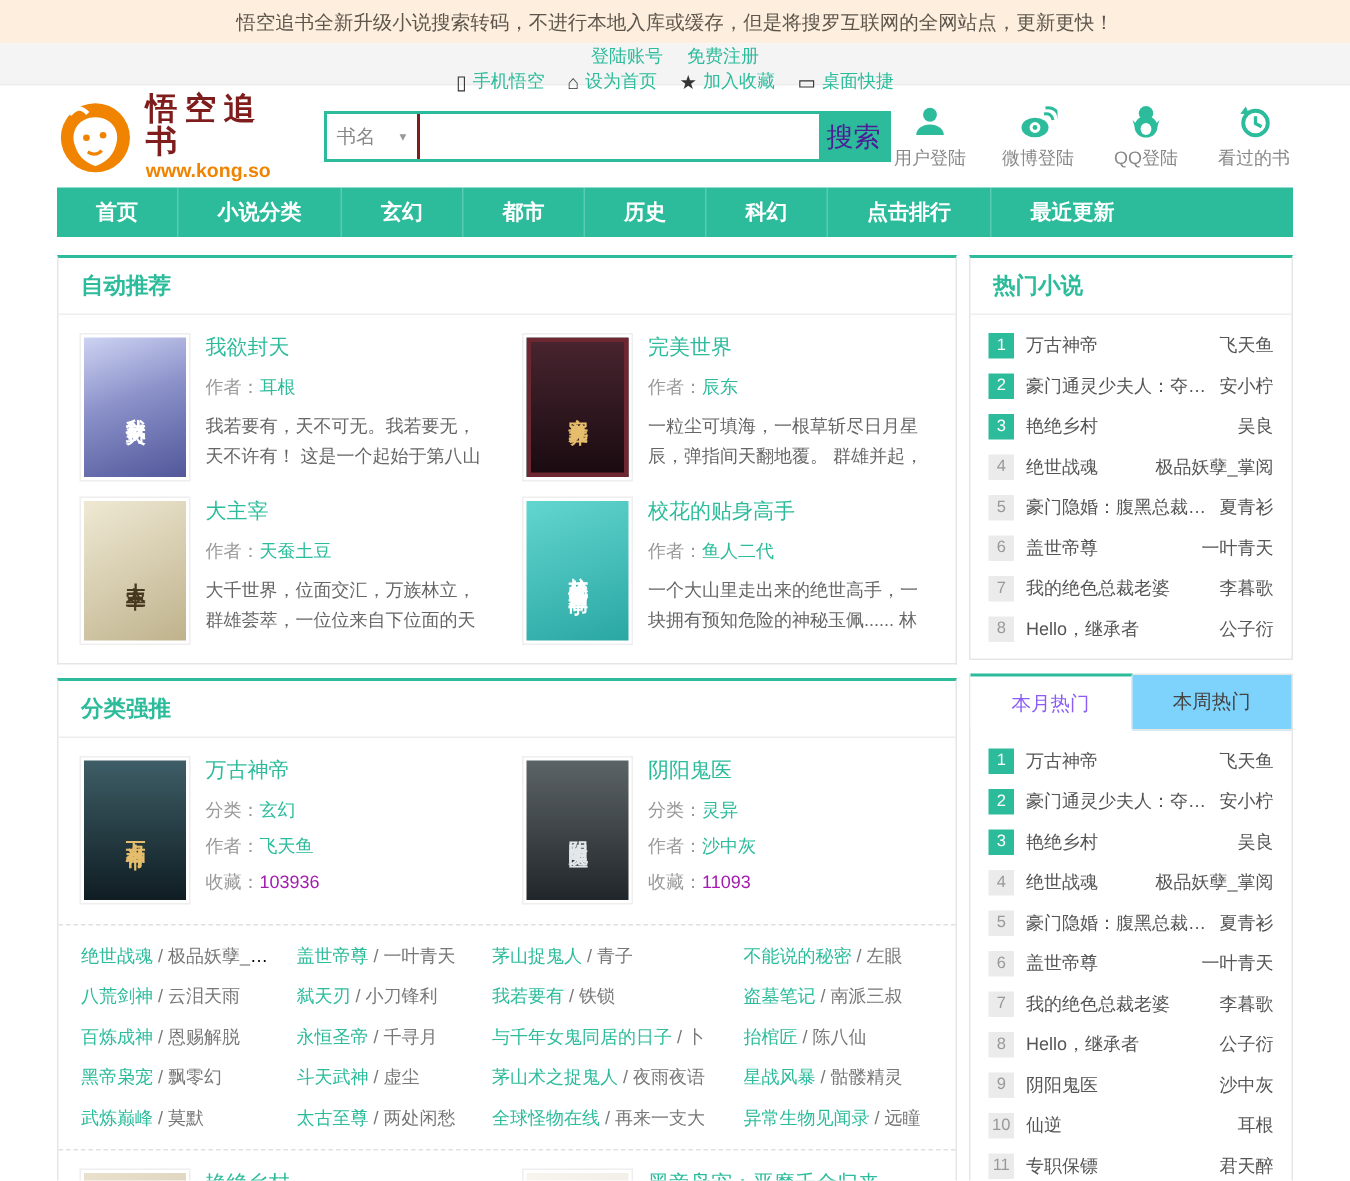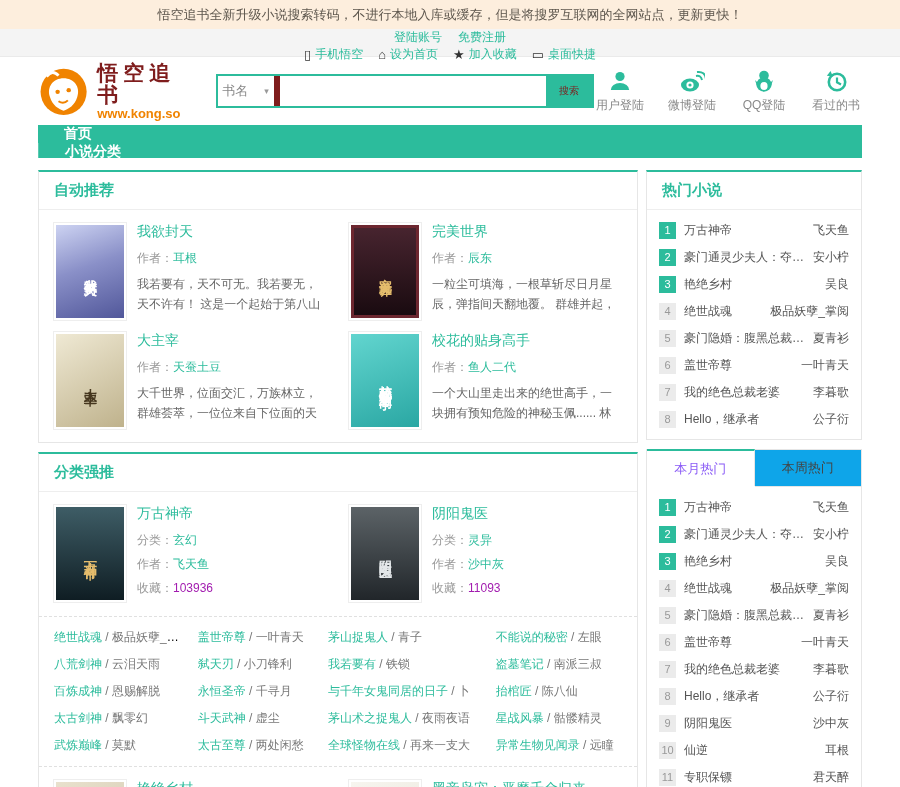--- a/index.html
+++ b/index.html
@@ -22,32 +22,32 @@
   .topbar-right .tlabel { color:#2cbc9c; }
 
   
   .header { height:68px; display:flex; align-items:center; padding:0 38px; background:#fff; }
   .logo { display:flex; align-items:center; gap:8px; cursor:pointer; }
   .logo-name { font-size:21px; font-weight:bold; color:#7f1d1d; letter-spacing:5px; line-height:22px; }
   .logo-url { font-size:13px; font-weight:bold; color:#f08300; line-height:15px; }
   .searchbox { margin-left:16px; width:384px; height:34px; border:2px solid #2cbc9c;
     display:flex; align-items:stretch; background:#fff; }
   .search-cat { width:62px; display:flex; align-items:center; justify-content:center; gap:16px;
-    font-size:13px; color:#888; border-right:6px solid #7f1d1d; cursor:pointer; }
+    font-size:13px; color:#888; border-right:2px solid #7f1d1d; cursor:pointer; }
   .search-caret { font-size:9px; color:#999; }
   .search-input { flex:1; border:none; outline:none; font-size:13px; padding:0 8px; min-width:0; }
-  .search-btn { width:46px; background:#2cbc9c; color:#7f1d1d; font-size:10px; border:none;
+  .search-btn { width:46px; background:#2cbc9c; color:#4c1d95; font-size:18px; border:none;
     display:flex; align-items:center; justify-content:center; cursor:pointer;font-family:Liberation Mono, monospace; }
   .quick { margin-left:auto; display:flex; gap:20px; }
   .qitem { display:flex; flex-direction:column; align-items:center; gap:3px; cursor:pointer; width:52px; }
   .qicon { height:26px; display:flex; align-items:center; justify-content:center; }
   .qlabel { font-size:12px; color:#888; white-space:nowrap; }
 
   
-  .nav { margin:0 38px; height:33px; background:#2cbc9c; display:flex; align-items:stretch;flex-direction:column; }
+  .nav { margin:0 38px; height:33px; background:#2cbc9c; display:flex; align-items:stretch; }
   .nav-item { display:flex; align-items:center; padding:0 26px; color:#fff; font-size:14px;
     font-weight:bold; cursor:pointer; border-left:1px solid rgba(255,255,255,0.22); }
   .nav-item:first-child { border-left:none; }
 
   
   .main { display:flex; gap:8px; padding:12px 38px 0; align-items:flex-start; }
   .col-left { width:600px; flex:none; }
   .col-right { flex:1; min-width:0; }
 
   .panel { border:1px solid #e6e6e6; border-top:2px solid #2cbc9c; background:#fff; margin-bottom:9px; }
@@ -96,21 +96,21 @@
   .rtitle { flex:1; min-width:0; white-space:nowrap; overflow:hidden; text-overflow:ellipsis; color:#555; }
   .rauthor { flex:none; white-space:nowrap; color:#555; }
 
   
   .panel-tabs { border:1px solid #e6e6e6; background:#fff; }
   .tabs { display:flex; }
   .tab { flex:1; height:37px; display:flex; align-items:center; justify-content:center;
     font-size:13px; color:#8b5cf6; cursor:pointer; }
   .tab.active { border-top:2px solid #2cbc9c; margin-top:-1px; background:#fff;
     border-right:1px solid #e6e6e6; }
-  .tab.inactive { background:#0ea5e9; border-bottom:1px solid #e6e6e6; color:#444; }
+  .tab.inactive { background:#7dd3fc; border-bottom:1px solid #e6e6e6; color:#444; }
 
   
   .icn { fill:#2cbc9c; }
 </style>
 </head>
 <body>
 
 <div class="notice">悟空追书全新升级小说搜索转码，不进行本地入库或缓存，但是将搜罗互联网的全网站点，更新更快！</div>
 
 <div class="topbar">
@@ -319,21 +319,21 @@
         <div class="linkitem"><span class="lbook">茅山捉鬼人</span><span class="lsep"> / </span><span class="lauthor">青子</span></div>
         <div class="linkitem"><span class="lbook">不能说的秘密</span><span class="lsep"> / </span><span class="lauthor">左眼</span></div>
         <div class="linkitem"><span class="lbook">八荒剑神</span><span class="lsep"> / </span><span class="lauthor">云泪天雨</span></div>
         <div class="linkitem"><span class="lbook">弑天刃</span><span class="lsep"> / </span><span class="lauthor">小刀锋利</span></div>
         <div class="linkitem"><span class="lbook">我若要有</span><span class="lsep"> / </span><span class="lauthor">铁锁</span></div>
         <div class="linkitem"><span class="lbook">盗墓笔记</span><span class="lsep"> / </span><span class="lauthor">南派三叔</span></div>
         <div class="linkitem"><span class="lbook">百炼成神</span><span class="lsep"> / </span><span class="lauthor">恩赐解脱</span></div>
         <div class="linkitem"><span class="lbook">永恒圣帝</span><span class="lsep"> / </span><span class="lauthor">千寻月</span></div>
         <div class="linkitem"><span class="lbook">与千年女鬼同居的日子</span><span class="lsep"> / </span><span class="lauthor">卜</span></div>
         <div class="linkitem"><span class="lbook">抬棺匠</span><span class="lsep"> / </span><span class="lauthor">陈八仙</span></div>
-        <div class="linkitem"><span class="lbook">太古剑神</span><span class="lsep"> / </span><span class="lauthor">飘零幻</span></div>
+        <div class="linkitem"><span class="lbook">黑帝枭宠</span><span class="lsep"> / </span><span class="lauthor">飘零幻</span></div>
         <div class="linkitem"><span class="lbook">斗天武神</span><span class="lsep"> / </span><span class="lauthor">虚尘</span></div>
         <div class="linkitem"><span class="lbook">茅山术之捉鬼人</span><span class="lsep"> / </span><span class="lauthor">夜雨夜语</span></div>
         <div class="linkitem"><span class="lbook">星战风暴</span><span class="lsep"> / </span><span class="lauthor">骷髅精灵</span></div>
         <div class="linkitem"><span class="lbook">武炼巅峰</span><span class="lsep"> / </span><span class="lauthor">莫默</span></div>
         <div class="linkitem"><span class="lbook">太古至尊</span><span class="lsep"> / </span><span class="lauthor">两处闲愁</span></div>
         <div class="linkitem"><span class="lbook">全球怪物在线</span><span class="lsep"> / </span><span class="lauthor">再来一支大</span></div>
         <div class="linkitem"><span class="lbook">异常生物见闻录</span><span class="lsep"> / </span><span class="lauthor">远瞳</span></div>
       </div>
 
       <div class="cards">

